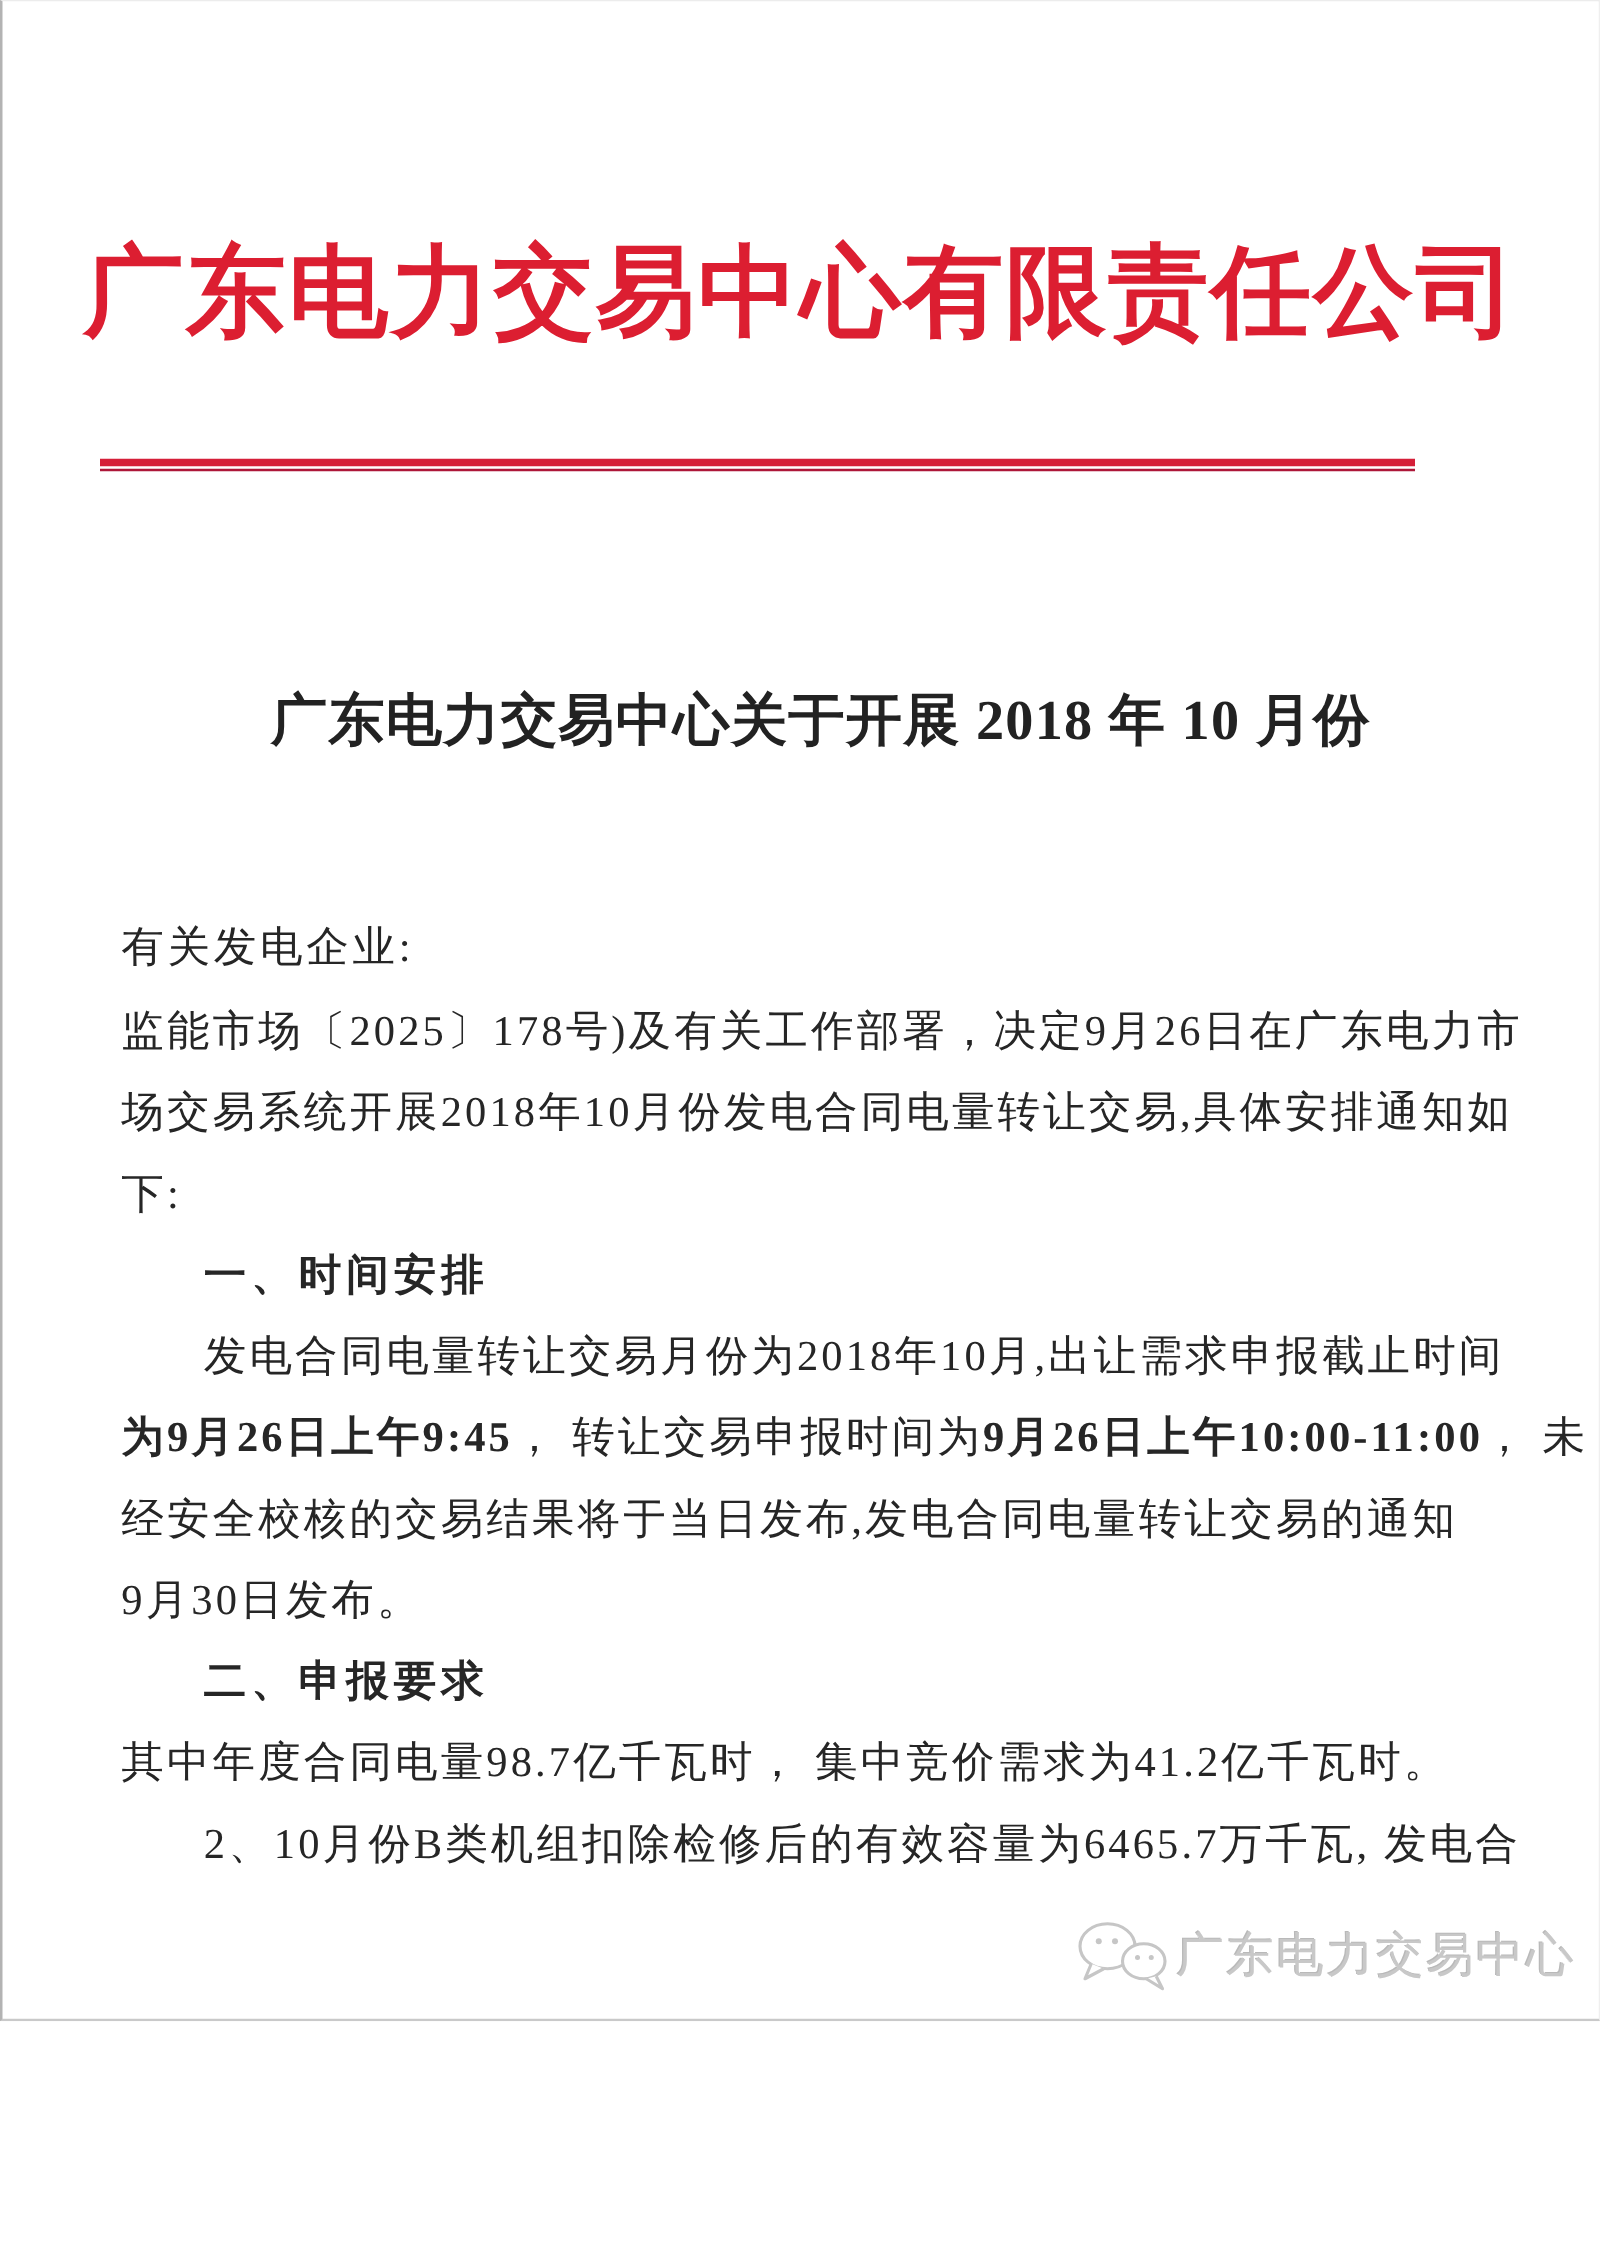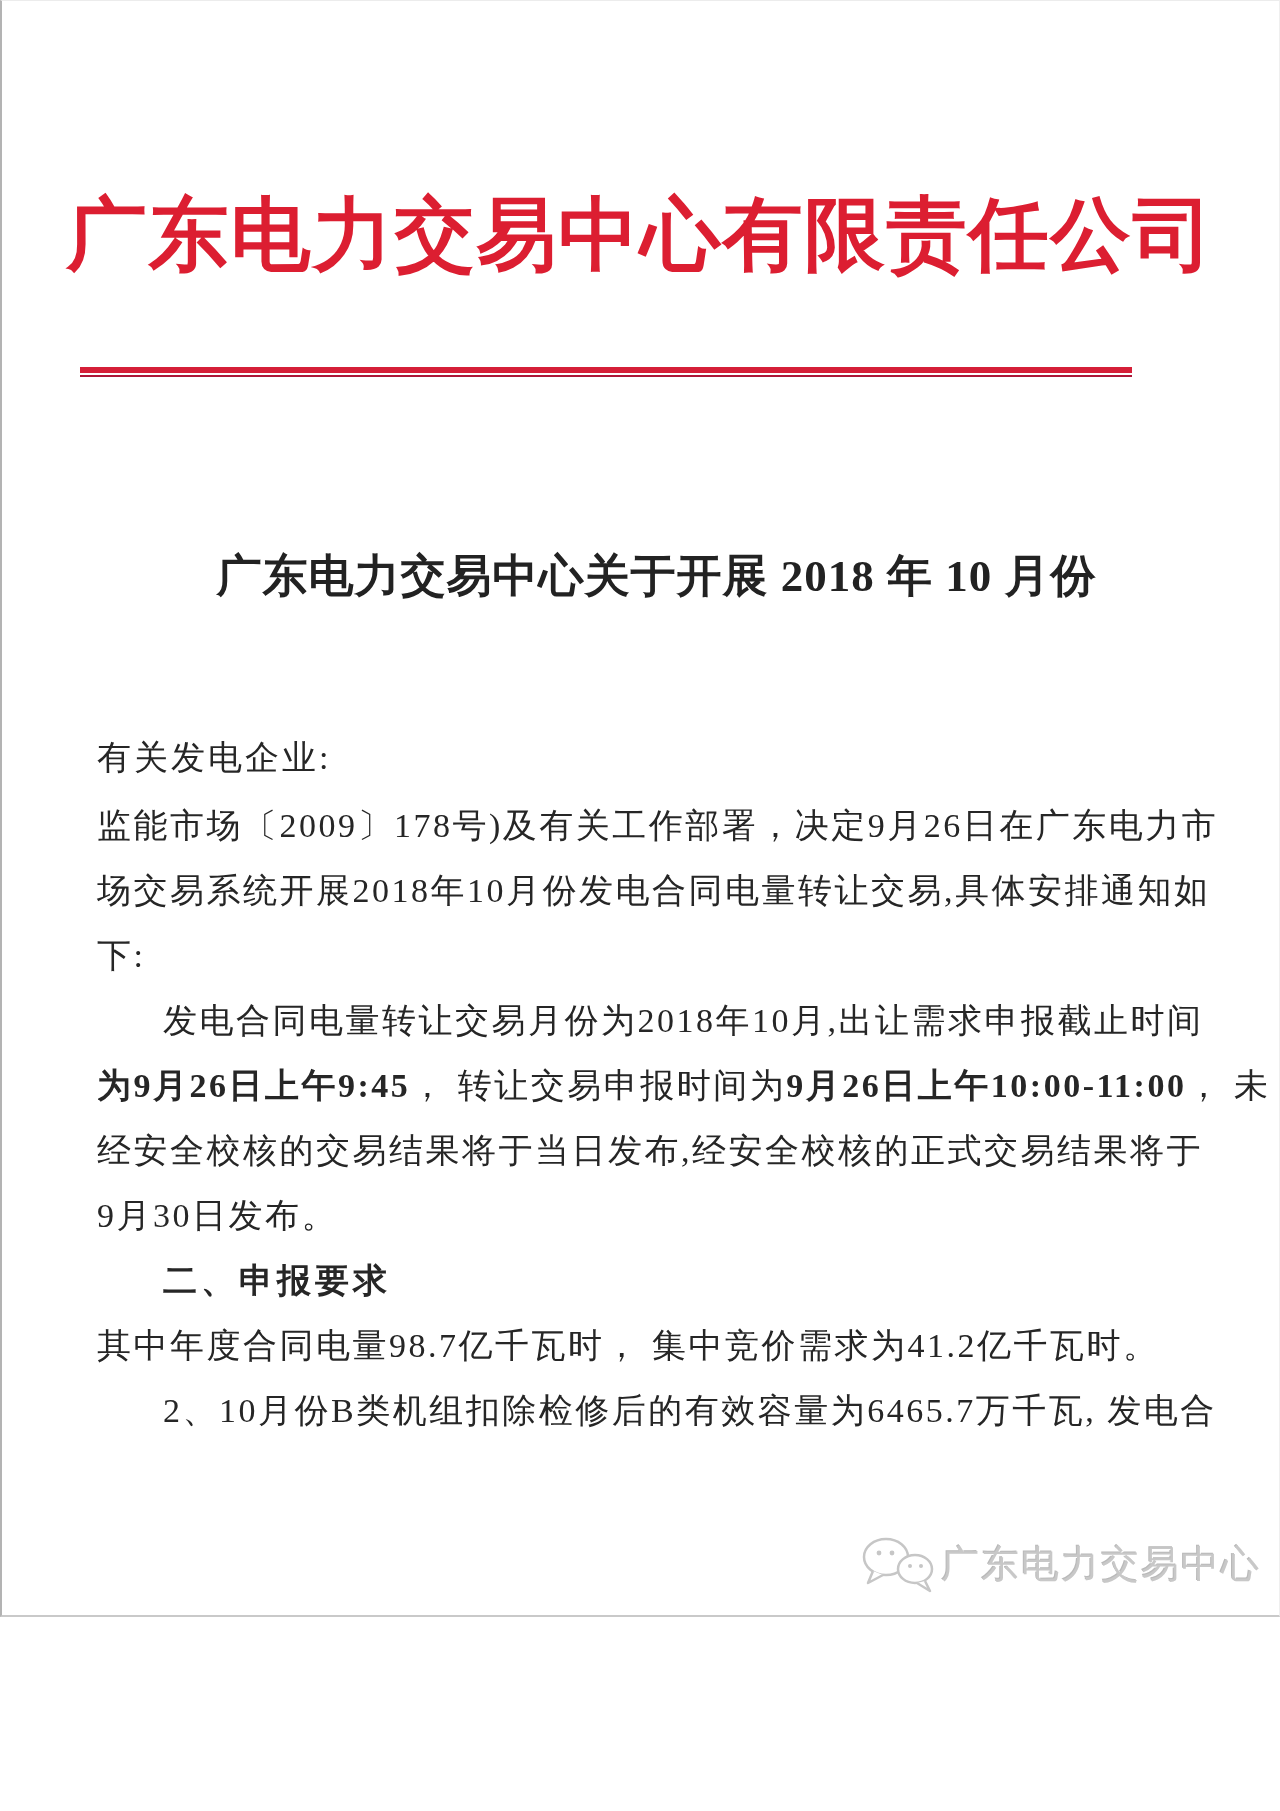--- a/index.html
+++ b/index.html
@@ -120,26 +120,27 @@
     <div class="rule-thin"></div>
   </div>
 
   <h1 class="doc-title">
     <span class="title-line">广东电力交易中心关于开展 2018 年 10 月份</span>
   </h1>
 
   <div class="salutation">有关发电企业:</div>
 
   <div class="body-text" id="body-lines">
-      <div class="line"><span class="seg">监能市场〔2009〕178号)及有关工作部署，决定9月26日在广东电力市</span></div>
+      <div class="line"><span class="seg">监能市场〔2025〕178号)及有关工作部署，决定9月26日在广东电力市</span></div>
       <div class="line"><span class="seg">场交易系统开展2018年10月份发电合同电量转让交易,具体安排通知如</span></div>
       <div class="line"><span class="seg">下:</span></div>
+      <div class="line indent heading"><span class="seg bold">一、时间安排</span></div>
       <div class="line indent"><span class="seg">发电合同电量转让交易月份为2018年10月,出让需求申报截止时间</span></div>
       <div class="line"><span class="seg bold">为9月26日上午9:45</span><span class="seg">， 转让交易申报时间为</span><span class="seg bold">9月26日上午10:00-11:00</span><span class="seg">， 未</span></div>
-      <div class="line"><span class="seg">经安全校核的交易结果将于当日发布,经安全校核的正式交易结果将于</span></div>
+      <div class="line"><span class="seg">经安全校核的交易结果将于当日发布,发电合同电量转让交易的通知</span></div>
       <div class="line"><span class="seg">9月30日发布。</span></div>
       <div class="line indent heading"><span class="seg bold">二、申报要求</span></div>
       <div class="line"><span class="seg">其中年度合同电量98.7亿千瓦时， 集中竞价需求为41.2亿千瓦时。</span></div>
       <div class="line indent"><span class="seg">2、10月份B类机组扣除检修后的有效容量为6465.7万千瓦, 发电合</span></div>
     </div>
 
   <div class="footer-watermark">
     <svg class="wechat-logo" width="80" height="66" viewBox="0 0 80 66" fill="none" xmlns="http://www.w3.org/2000/svg">
 
       <ellipse cx="27" cy="26" rx="22" ry="18" stroke="#c6c6c6" stroke-width="2.5" fill="#ffffff"></ellipse>

